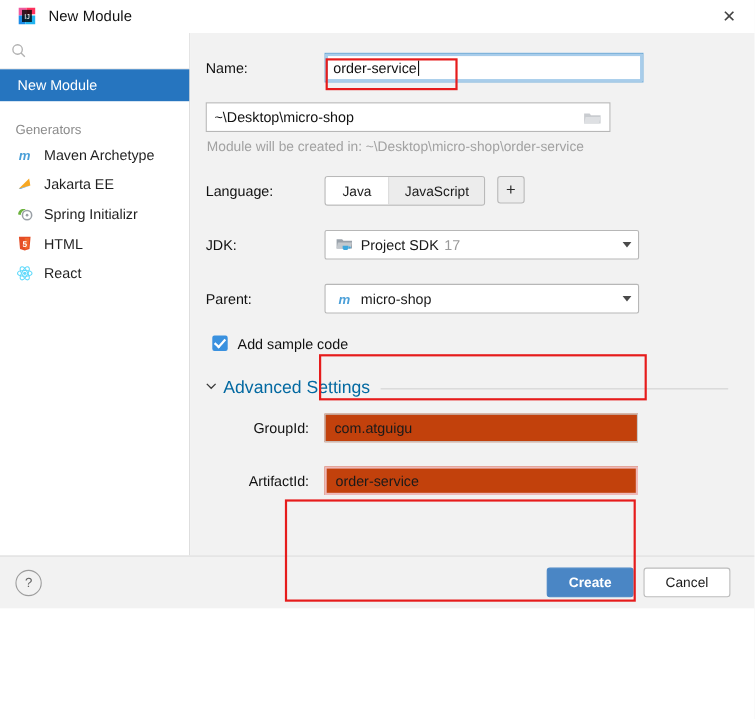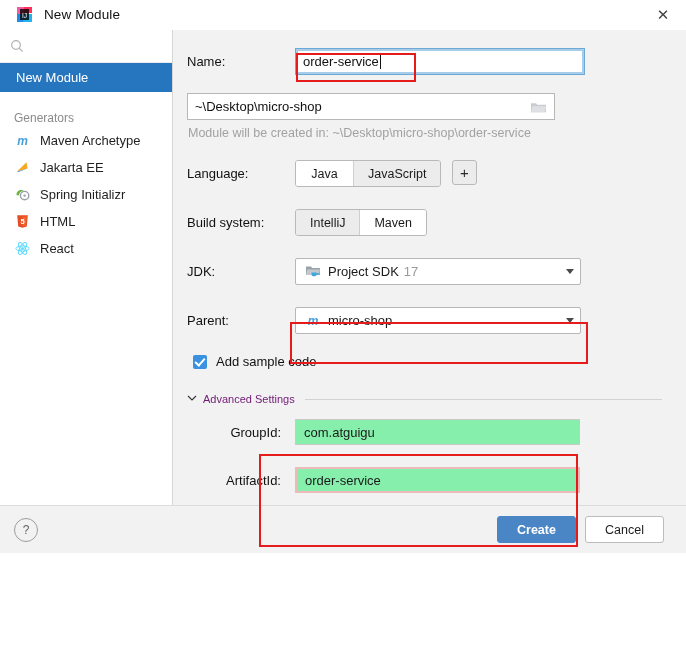--- a/index.html
+++ b/index.html
@@ -272,21 +272,21 @@
     margin-left: auto;
     width: 0; height: 0;
     border-left: 4.5px solid transparent;
     border-right: 4.5px solid transparent;
     border-top: 5.5px solid #4a4a4a;
   }
   .combo-ico { width: 18px; height: 16px; margin-right: 6px; display:flex; align-items:center; justify-content:center; flex:0 0 auto;}
   .muted { color: #9a9a9a; margin-left: 5px; }
 
   
-  .cbrow { display: flex; align-items: center; margin-top: 20px; padding-left: 6px; }
+  .cbrow { display: flex; margin-top: 20px; padding-left: 6px; }
   .cbox {
     width: 14px; height: 14px;
     background: #3a91df;
     border-radius: 2px;
     position: relative;
     margin-right: 9px;
     cursor: pointer;
     flex: 0 0 auto;
   }
   .cbox:after {
@@ -306,36 +306,36 @@
     align-items: center;
     margin-top: 24px;
     cursor: pointer;
   }
   .chev {
     margin-right: 6px;
     font-size: 11px;
     color: #3a3a3a;
     transform: translateY(-1px);
   }
-  .adv-title { font-size: 11px; color: #701a75; white-space: nowrap; }
+  .adv-title { font-size: 16px; color: #0369a1; white-space: nowrap; }
   .adv-line { flex: 1 1 auto; height: 1px; background: #d2d2d2; margin-left: 10px; }
 
   .adv-body { padding-top: 14px; padding-left: 16px; }
   .adv-label {
     width: 92px; min-width: 92px;
     font-size: 13px; color: #111;
     padding-top: 6px;
     text-align: right;
     padding-right: 14px;
     box-sizing: border-box;
   }
   .field-plain {
     box-sizing: border-box;
     height: 26px;
-    background: #86efac;
+    background: #c2410c;
     border: 1px solid #c9c9c9;
     display: flex; align-items: center;
     padding: 0 8px;
     font-size: 13px;
   }
   .field-warn {
     border: 2px solid #eeb9b9;
   }
 
   
@@ -524,29 +524,20 @@
           <div class="flabel">Language:</div>
           <div class="fctl">
             <span class="seg">
               <span class="seg-btn sel">Java</span>
               <span class="seg-btn">JavaScript</span>
             </span>
             <span class="plus-btn">+</span>
           </div>
         </div>
 
-        <div class="frow" style="margin-top:22px;">
-          <div class="flabel">Build system:</div>
-          <div class="fctl">
-            <span class="seg">
-              <span class="seg-btn">IntelliJ</span>
-              <span class="seg-btn sel">Maven</span>
-            </span>
-          </div>
-        </div>
 
         <div class="frow" style="margin-top:22px;">
           <div class="flabel">JDK:</div>
           <div class="fctl">
             <div class="combo" style="width:286px;">
               <span class="combo-ico">
                 <svg width="17" height="15" viewBox="0 0 17 15" xmlns="http://www.w3.org/2000/svg">
                   <path d="M1 2.4h5l1.2 1.5H15v7H1z" fill="#9aa2ab"></path>
                   <path d="M2.2 5.4H15l-1.3 5.5H1z" fill="#c3c8cd"></path>
                   <path d="M6.5 8.5h5.2v2.1a1.6 1.6 0 0 1-1.6 1.6H8.1a1.6 1.6 0 0 1-1.6-1.6z" fill="#3ea7dd"></path>

